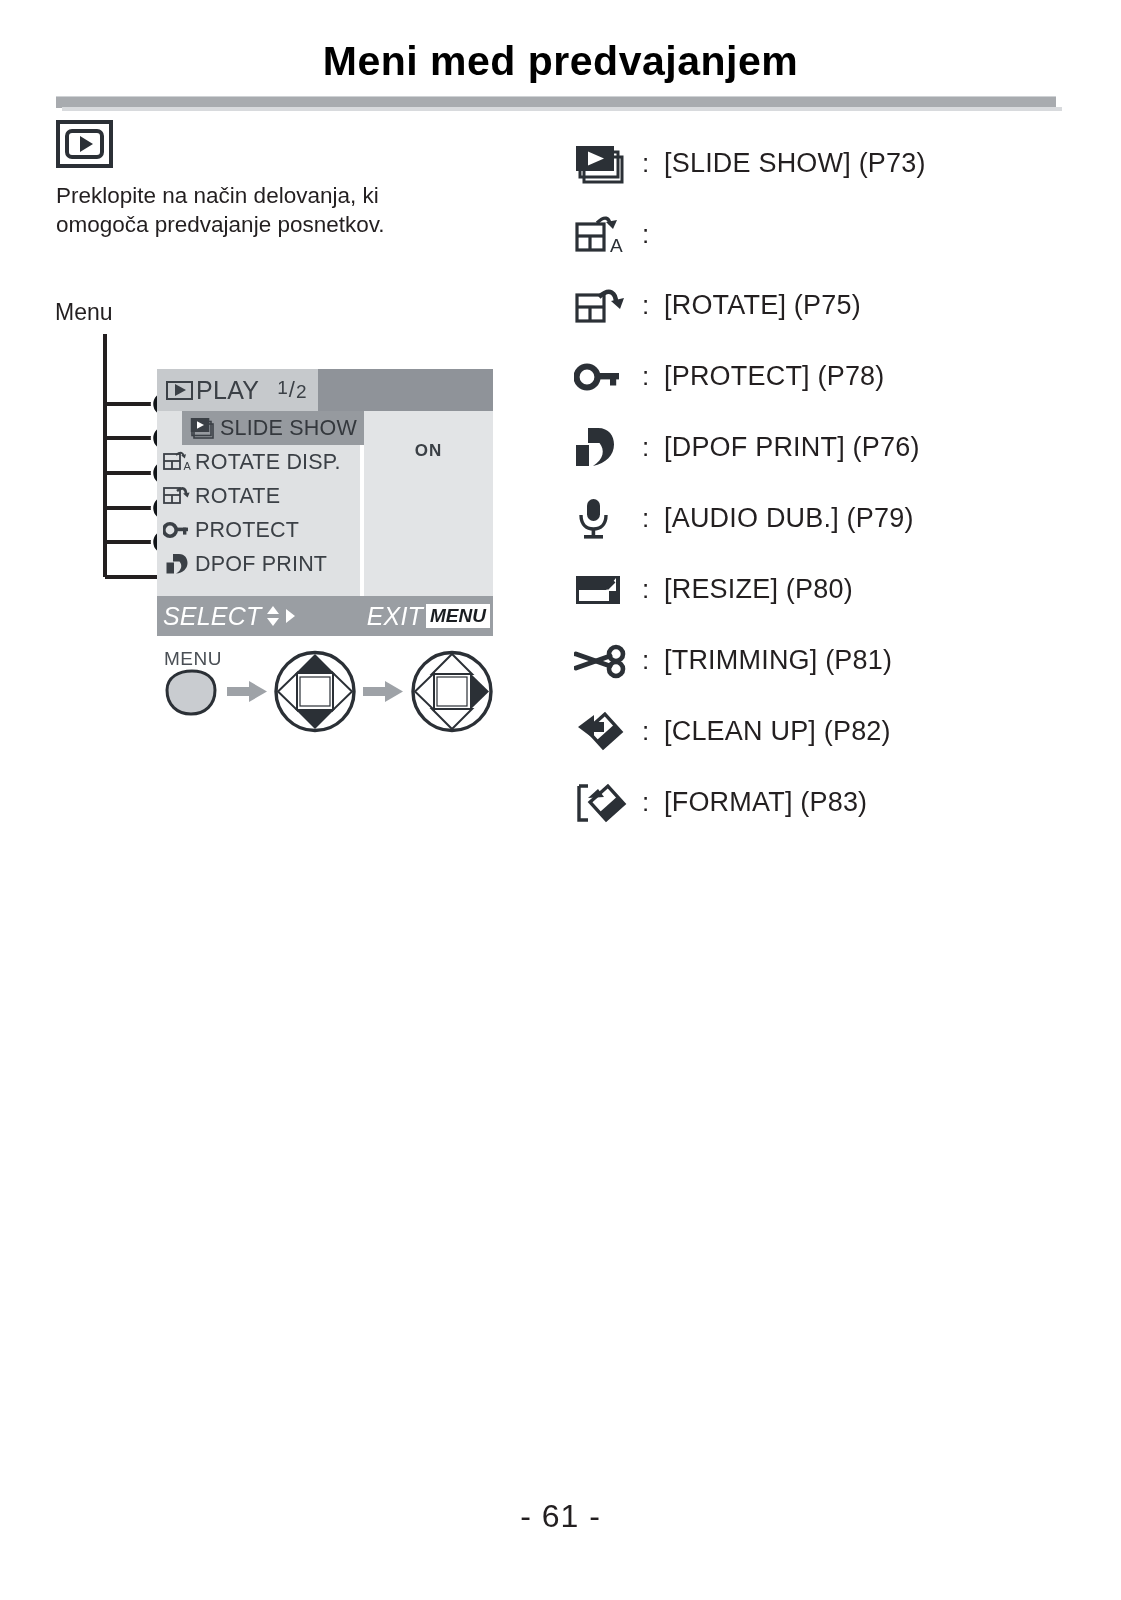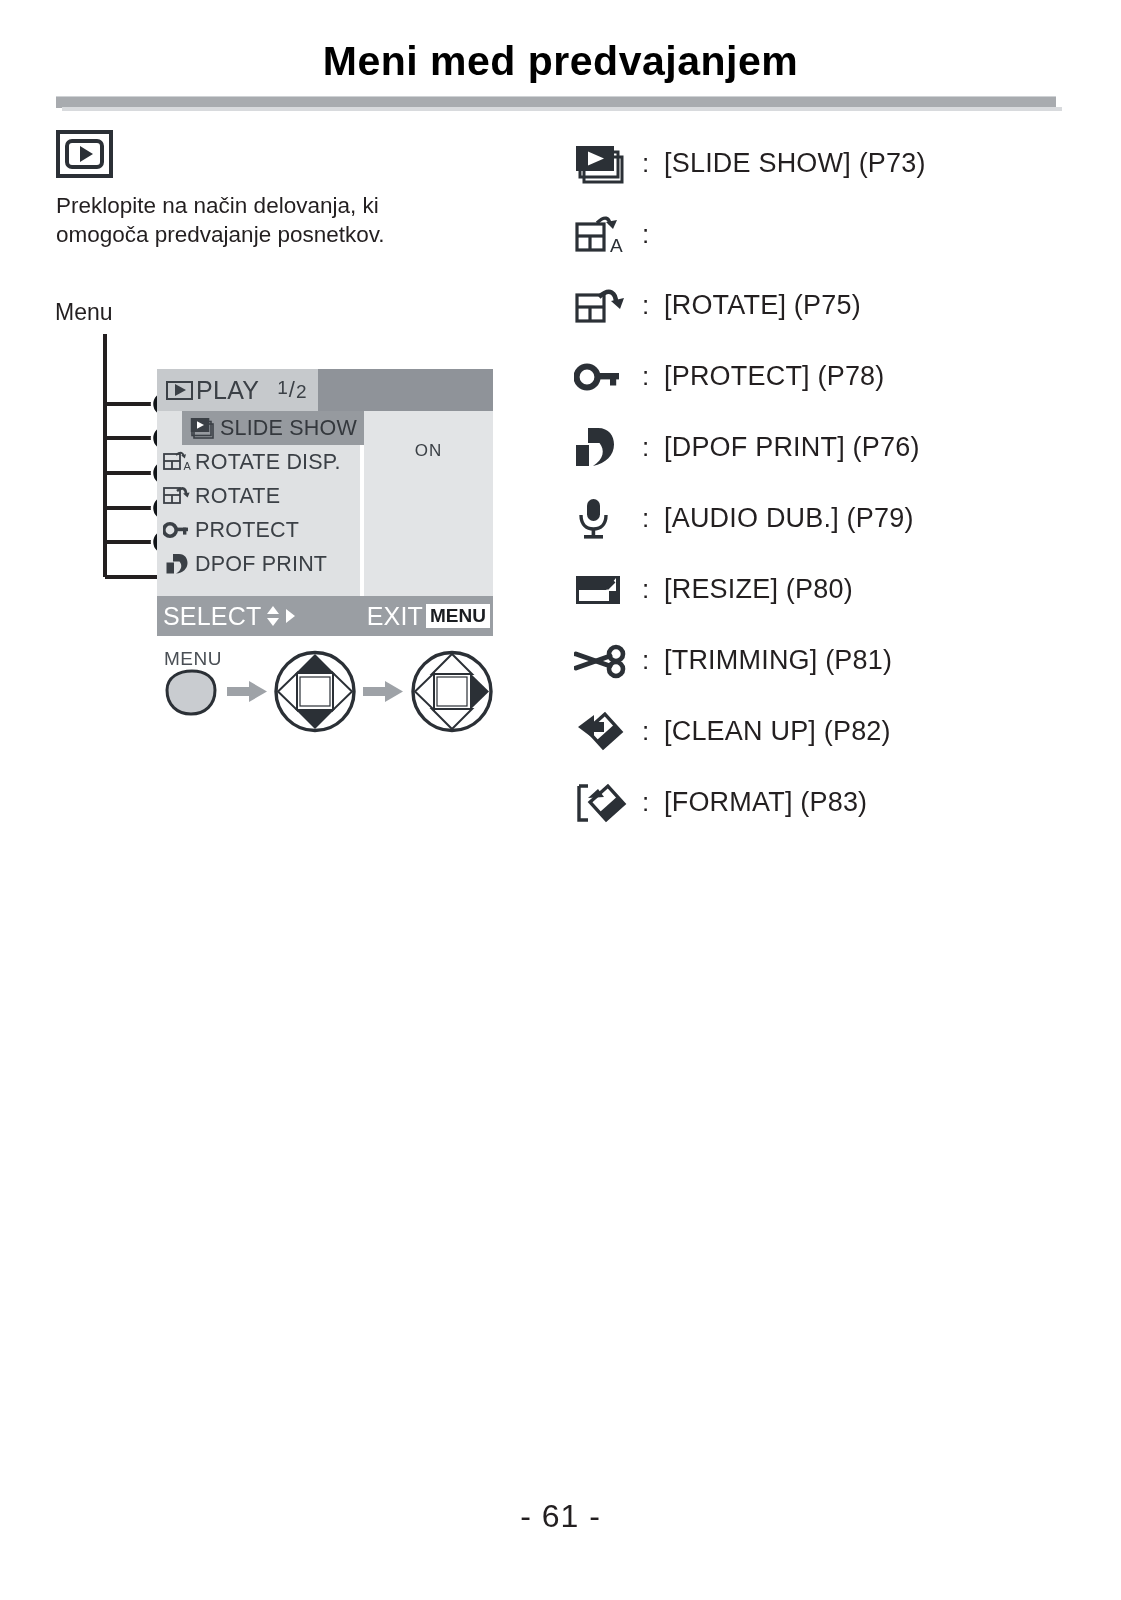--- a/index.html
+++ b/index.html
@@ -43,21 +43,21 @@
     top: 107px;
     width: 1000px;
     height: 4px;
     background: #d8dadd;
   }
 
   
   #left-col {
     position: absolute;
     left: 56px;
-    top: 130px;
+    top: 120px;
     width: 470px;
   }
 
   .mode-icon-outer {
     width: 57px;
     height: 48px;
     border: 4px solid #2b3036;
     background: #ffffff;
     box-sizing: border-box;
     display: flex;
@@ -175,20 +175,21 @@
     position: relative;
   }
   #lcd-sep {
     width: 4px;
     background: #ffffff;
   }
   #lcd-right {
     flex: 1;
     background: #e2e4e6;
     position: relative;
+    font-weight: bold;
   }
   #on-value {
     position: absolute;
     top: 30px;
     left: 0;
     width: 100%;
     text-align: center;
     font-size: 17px;
     color: #3b4046;
     letter-spacing: 1px;
@@ -234,20 +235,21 @@
     background: #9a9ea3;
     display: flex;
     align-items: center;
     justify-content: space-between;
     padding: 0 3px 0 6px;
     box-sizing: border-box;
   }
   .footer-left, .footer-right {
     display: flex;
     align-items: center;
+    font-style: italic;
   }
   .footer-text {
     font-size: 25px;
     color: #ffffff;
     letter-spacing: 0.2px;
   }
   #menu-chip {
     background: #ffffff;
     color: #1a1d21;
     font-size: 19px;

